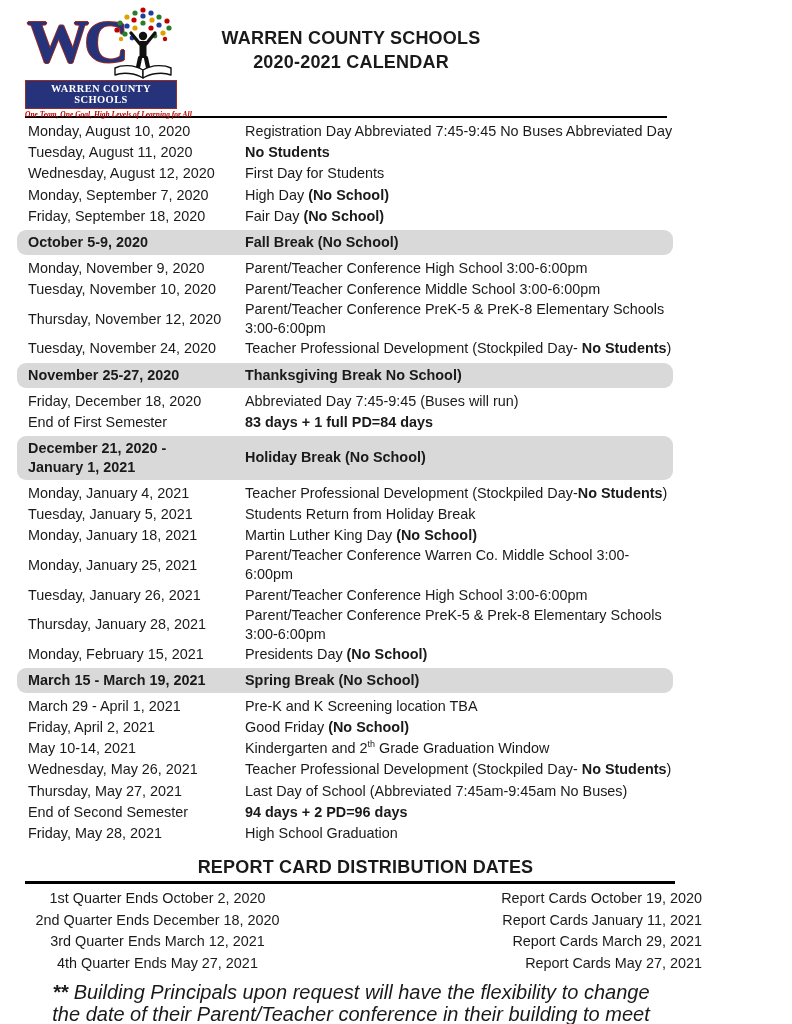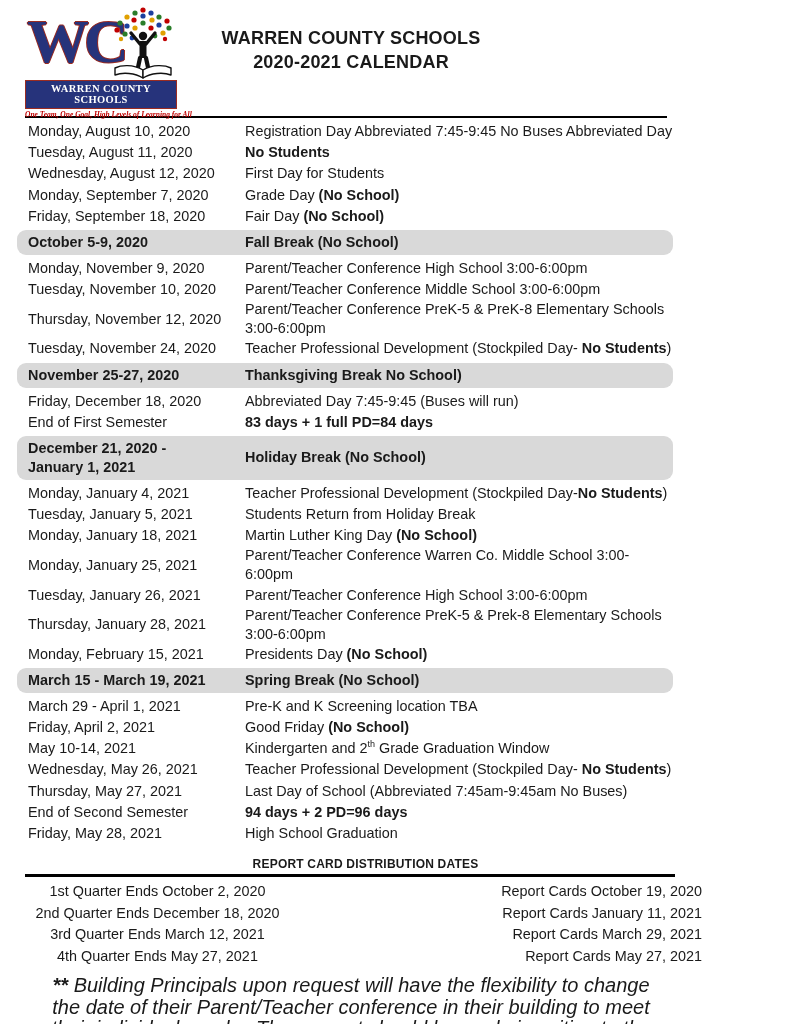--- a/index.html
+++ b/index.html
@@ -40,21 +40,21 @@
   .cal-row { display:flex; align-items:center; min-height:21.2px; }
   .cal-row .cell { font-size:14.4px; line-height:19px; }
   .cal-row .date { flex:0 0 228px; padding-left:11px; }
   .cal-row .event { flex:1; }
   .cal-row.highlight { background:var(--highlight,#d9d9d9); margin:3px 0; padding:3px 0; font-weight:bold;border-radius:9px; }
   .b { font-weight:bold; }
   .event sup { font-size:9px; line-height:0; vertical-align:super; }
 
   
   .report { margin-top:13px; }
-  .report-title { text-align:center; font-size:12px; font-weight:bold; letter-spacing:.2px;padding-left:29px; }
+  .report-title { text-align:center; font-size:18px; font-weight:bold; letter-spacing:.2px;padding-left:29px; }
   .report-rule { margin:3px 27px 4px 25px; border-top:3px solid #000; }
   .rc-row { display:flex; line-height:21.5px; font-size:14.4px; }
   .rc-left { flex:0 0 315px; text-align:center; }
   .rc-right { flex:1; padding-left:64px; text-align:right; }
 
   
   .footnote {
     margin:8px 36px 0; text-align:center; font-style:italic;
     font-size:20px; line-height:21.5px; white-space:pre-wrap;
   }
@@ -134,21 +134,21 @@
       <div class="cal-row">
         <div class="cell date">
           <div>Wednesday, August 12, 2020</div>
         </div>
         <div class="cell event"><span>First Day for Students</span></div>
       </div>
       <div class="cal-row">
         <div class="cell date">
           <div>Monday, September 7, 2020</div>
         </div>
-        <div class="cell event"><span>Grade Day </span><span class="b">(No School)</span></div>
+        <div class="cell event"><span>High Day </span><span class="b">(No School)</span></div>
       </div>
       <div class="cal-row">
         <div class="cell date">
           <div>Friday, September 18, 2020</div>
         </div>
         <div class="cell event"><span>Fair Day </span><span class="b">(No School)</span></div>
       </div>
       <div class="cal-row highlight">
         <div class="cell date">
           <div>October 5-9, 2020</div>

